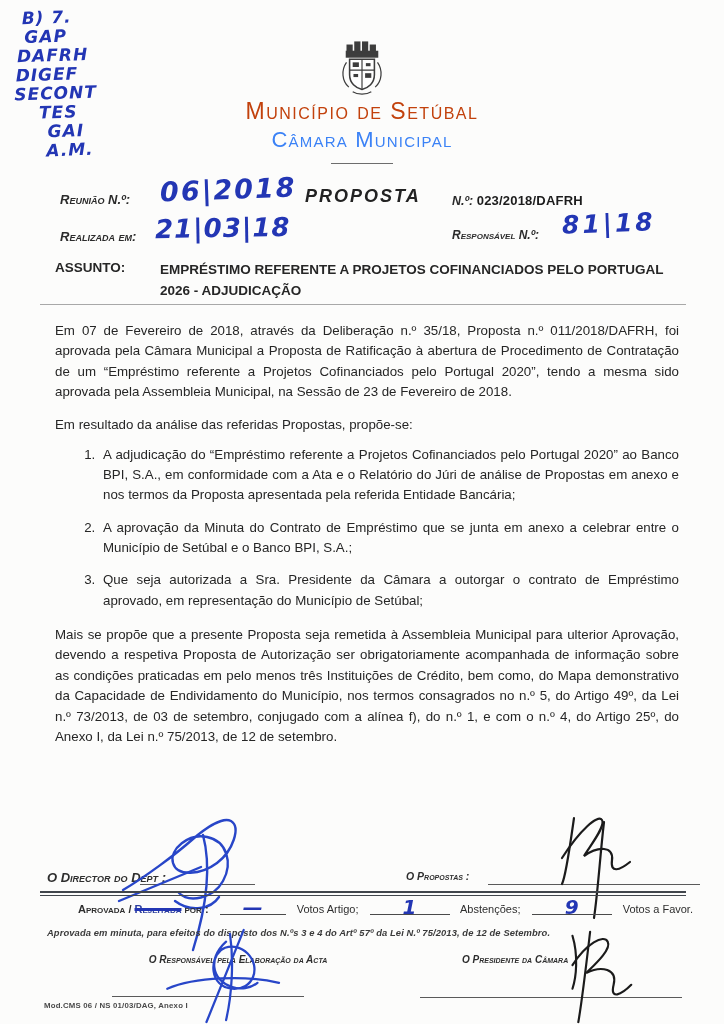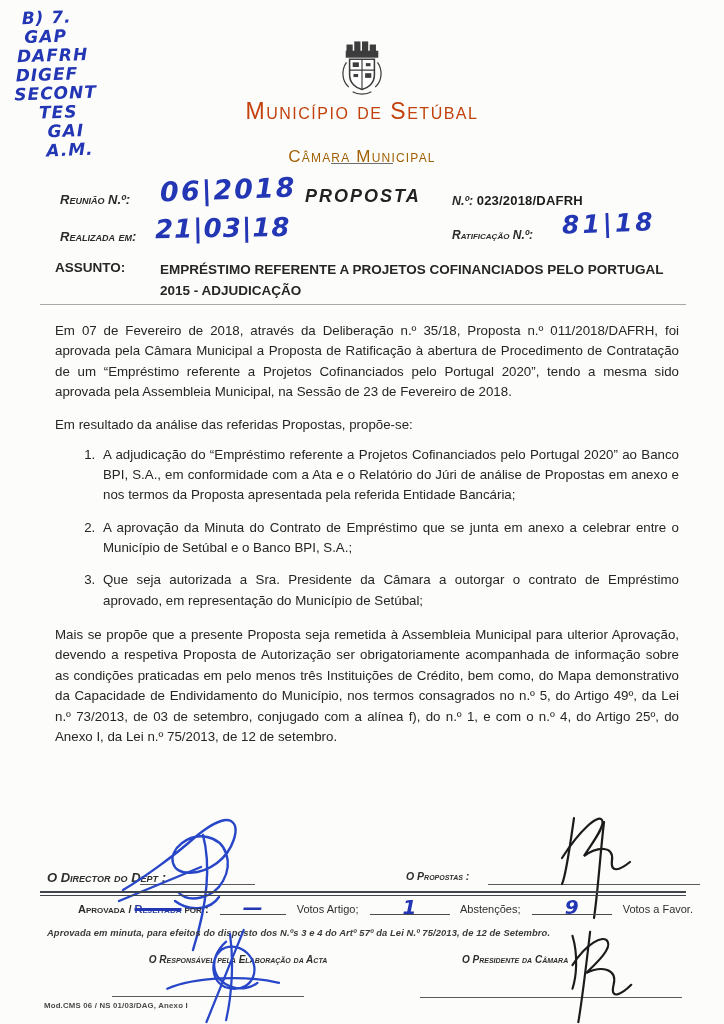--- a/index.html
+++ b/index.html
@@ -21,21 +21,21 @@
   .annot div { white-space:nowrap; }
 
   
   .crest { position:absolute; top:36px; left:50%; transform:translateX(-50%); }
   .muni {
     position:absolute; top:98px; left:0; width:100%; text-align:center;
     font-variant:small-caps; font-size:23px; letter-spacing:1.5px; color:#c2410c; font-weight:500;
   }
   .council {
     position:absolute; top:127px; left:0; width:100%; text-align:center;
-    font-variant:small-caps; font-size:17px; letter-spacing:1.2px; color:#a16207; font-weight:500;margin-top:20px;
+    font-variant:small-caps; font-size:22px; letter-spacing:1.2px; color:#3b82f6; font-weight:500;
   }
   .hr-short { position:absolute; top:163px; left:50%; transform:translateX(-50%); width:62px; border-top:1.5px solid #6d6d6d; }
 
   
   .lbl-it { font-style:italic; font-weight:700; font-variant:small-caps; color:#2b2b2b; }
   .meta-reuniao-label   { position:absolute; left:60px;  top:192px; font-size:13px; }
   .meta-reuniao-value   { position:absolute; left:160px; top:174px; font-size:27px; letter-spacing:2px; transform:rotate(-2deg); }
   .meta-realizada-label { position:absolute; left:60px;  top:229px; font-size:13px; }
   .meta-realizada-value { position:absolute; left:155px; top:213px; font-size:26px; letter-spacing:1px; transform:rotate(-1deg); }
   .meta-proposta        { position:absolute; left:305px; top:186px; font-size:18px; font-style:italic; font-weight:700; letter-spacing:2px; color:#222; }
@@ -139,26 +139,26 @@
 
   <span class="meta-reuniao-label lbl-it">Reunião N.º:</span>
   <span class="meta-reuniao-value hand">06|2018</span>
   <span class="meta-realizada-label lbl-it">Realizada em:</span>
   <span class="meta-realizada-value hand">21|03|18</span>
   <span class="meta-proposta">PROPOSTA</span>
   <span class="meta-numero">
     <span class="lbl-it">N.º:</span>
     <b>023/2018/DAFRH</b>
   </span>
-  <span class="meta-delib-label lbl-it">Ratificação N.º:</span>
+  <span class="meta-delib-label lbl-it">Responsável N.º:</span>
   <span class="meta-delib-value hand">81|18</span>
 
   <div class="assunto">
     <div class="assunto-label">ASSUNTO:</div>
-    <div class="assunto-text">EMPRÉSTIMO REFERENTE A PROJETOS COFINANCIADOS PELO PORTUGAL 2015 - ADJUDICAÇÃO</div>
+    <div class="assunto-text">EMPRÉSTIMO REFERENTE A PROJETOS COFINANCIADOS PELO PORTUGAL 2026 - ADJUDICAÇÃO</div>
   </div>
   <div class="assunto-rule"></div>
 
   <div class="body-text">
     <p>Em 07 de Fevereiro de 2018, através da Deliberação n.º 35/18, Proposta n.º 011/2018/DAFRH, foi aprovada pela Câmara Municipal a Proposta de Ratificação à abertura de Procedimento de Contratação de um “Empréstimo referente a Projetos Cofinanciados pelo Portugal 2020”, tendo a mesma sido aprovada pela Assembleia Municipal, na Sessão de 23 de Fevereiro de 2018.</p>
     <p class="intro">Em resultado da análise das referidas Propostas, propõe-se:</p>
     <ol>
       <li><span>A adjudicação do “Empréstimo referente a Projetos Cofinanciados pelo Portugal 2020” ao Banco BPI, S.A., em conformidade com a Ata e o Relatório do Júri de análise de Propostas em anexo e nos termos da Proposta apresentada pela referida Entidade Bancária;</span></li>
       <li><span>A aprovação da Minuta do Contrato de Empréstimo que se junta em anexo a celebrar entre o Município de Setúbal e o Banco BPI, S.A.;</span></li>
       <li><span>Que seja autorizada a Sra. Presidente da Câmara a outorgar o contrato de Empréstimo aprovado, em representação do Município de Setúbal;</span></li>

